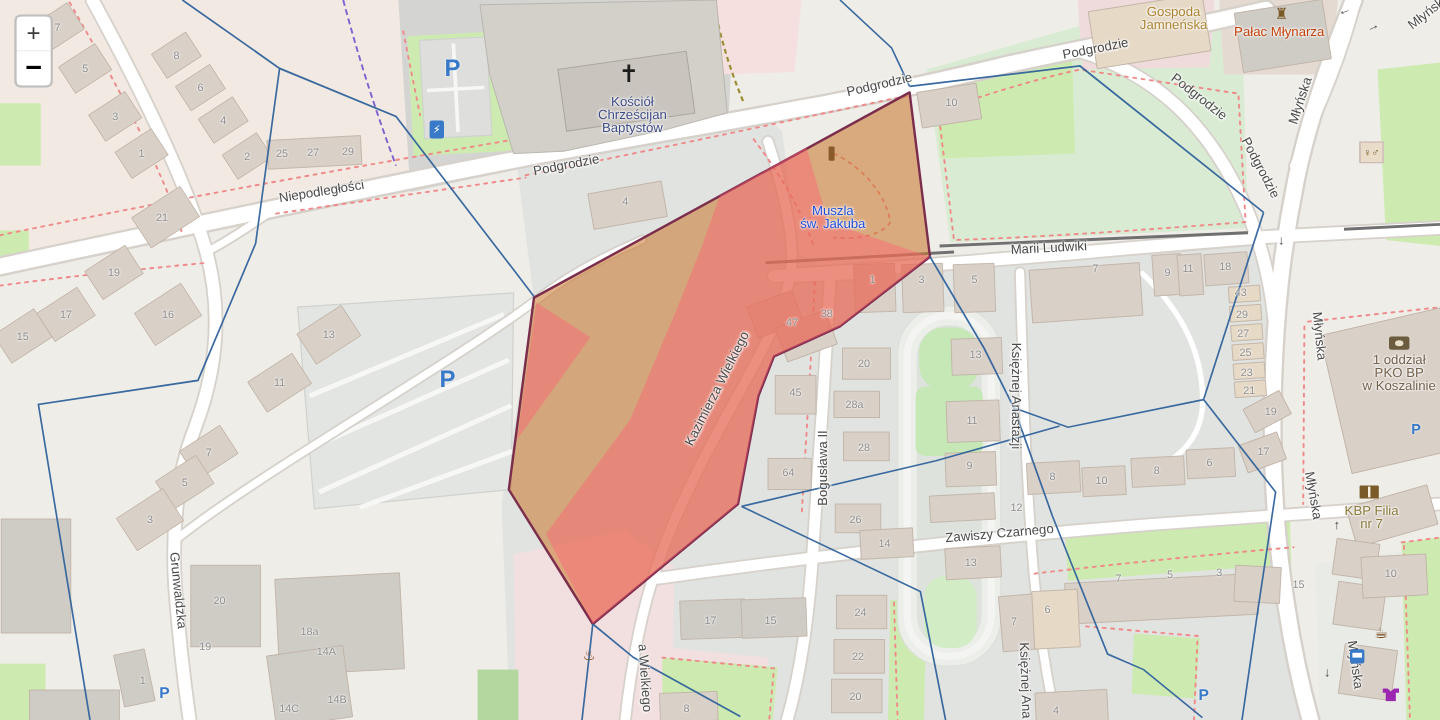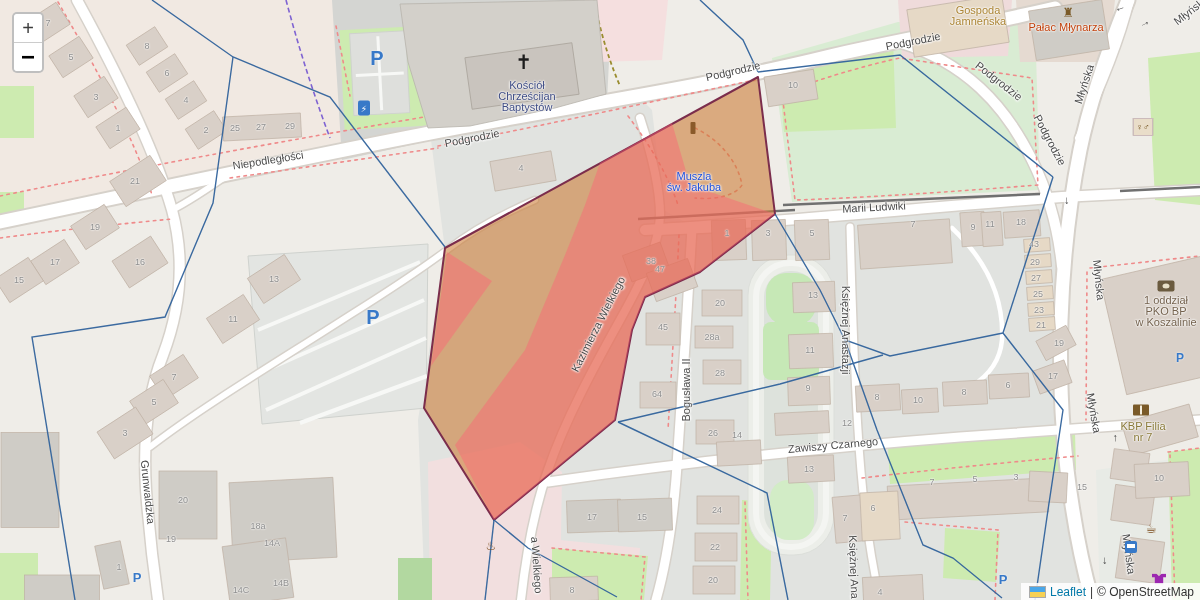--- a/index.html
+++ b/index.html
@@ -308,21 +308,21 @@
       <div class="house-number" style="left: 174px; top: 377px;">7</div>
       <div class="house-number" style="left: 154px; top: 402px;">5</div>
       <div class="house-number" style="left: 125px; top: 433px;">3</div>
       <div class="house-number" style="left: 183px; top: 500px;">20</div>
       <div class="house-number" style="left: 171px; top: 539px;">19</div>
       <div class="house-number" style="left: 258px; top: 526px;">18a</div>
       <div class="house-number" style="left: 272px; top: 543px;">14A</div>
       <div class="house-number" style="left: 241px; top: 590px;">14C</div>
       <div class="house-number" style="left: 281px; top: 583px;">14B</div>
       <div class="house-number" style="left: 119px; top: 567px;">1</div>
-      <div class="house-number" style="left: 645px; top: 261px; padding-left: 12px;">38</div>
+      <div class="house-number" style="left: 683px; top: 261px; padding-left: 12px;">38</div>
       <div class="house-number" style="left: 660px; top: 269px;">47</div>
       <div class="house-number" style="left: 663px; top: 327px;">45</div>
       <div class="house-number" style="left: 720px; top: 303px;">20</div>
       <div class="house-number" style="left: 712px; top: 337px;">28a</div>
       <div class="house-number" style="left: 720px; top: 373px;">28</div>
       <div class="house-number" style="left: 657px; top: 394px;">64</div>
       <div class="house-number" style="left: 713px; top: 433px;">26</div>
       <div class="house-number" style="left: 727px; top: 233px;">1</div>
       <div class="house-number" style="left: 768px; top: 233px;">3</div>
       <div class="house-number" style="left: 812px; top: 233px;">5</div>
@@ -339,21 +339,21 @@
       <div class="house-number" style="left: 1008px; top: 385px;">6</div>
       <div class="house-number" style="left: 1034px; top: 244px;">43</div>
       <div class="house-number" style="left: 1035px; top: 262px;">29</div>
       <div class="house-number" style="left: 1036px; top: 278px;">27</div>
       <div class="house-number" style="left: 1038px; top: 294px;">25</div>
       <div class="house-number" style="left: 1039px; top: 310px;">23</div>
       <div class="house-number" style="left: 1041px; top: 325px;">21</div>
       <div class="house-number" style="left: 1059px; top: 343px;">19</div>
       <div class="house-number" style="left: 1053px; top: 376px;">17</div>
       <div class="house-number" style="left: 803px; top: 423px; margin-left: 44px;">12</div>
-      <div class="house-number" style="left: 737px; top: 435px; text-align: right;">14</div>
+      <div class="house-number" style="left: 737px; top: 453px; text-align: right;">14</div>
       <div class="house-number" style="left: 809px; top: 469px;">13</div>
       <div class="house-number" style="left: 717px; top: 510px;">24</div>
       <div class="house-number" style="left: 715px; top: 547px;">22</div>
       <div class="house-number" style="left: 713px; top: 580px;">20</div>
       <div class="house-number" style="left: 592px; top: 517px;">17</div>
       <div class="house-number" style="left: 642px; top: 517px;">15</div>
       <div class="house-number" style="left: 572px; top: 590px;">8</div>
       <div class="house-number" style="left: 845px; top: 518px;">7</div>
       <div class="house-number" style="left: 932px; top: 482px;">7</div>
       <div class="house-number" style="left: 975px; top: 479px;">5</div>
@@ -430,19 +430,13 @@
       <div class="arrow" style="left: 1107px; top: 561px; transform: translate(-50%, -50%) rotate(90deg);">→</div>
       <div class="arrow" style="left: 1121px; top: 11px; transform: translate(-50%, -50%) rotate(160deg);">→</div>
       <div class="arrow" style="left: 1144px; top: 22px; transform: translate(-50%, -50%) rotate(-25deg);">→</div>
     </div>
 
 <div class="zoom-control">
   <div class="zoom-btn" id="zoom-in">+</div>
   <div class="zoom-btn" id="zoom-out">−</div>
 </div>
 
-<div class="attribution">
-  <span class="flag-icon"></span>
-  <a class="leaflet-link" href="#">Leaflet</a>
-  <span class="sep">|</span>
-  <a class="osm-text" href="#">© OpenStreetMap</a>
 </div>
-</div>
 
 </body></html>

